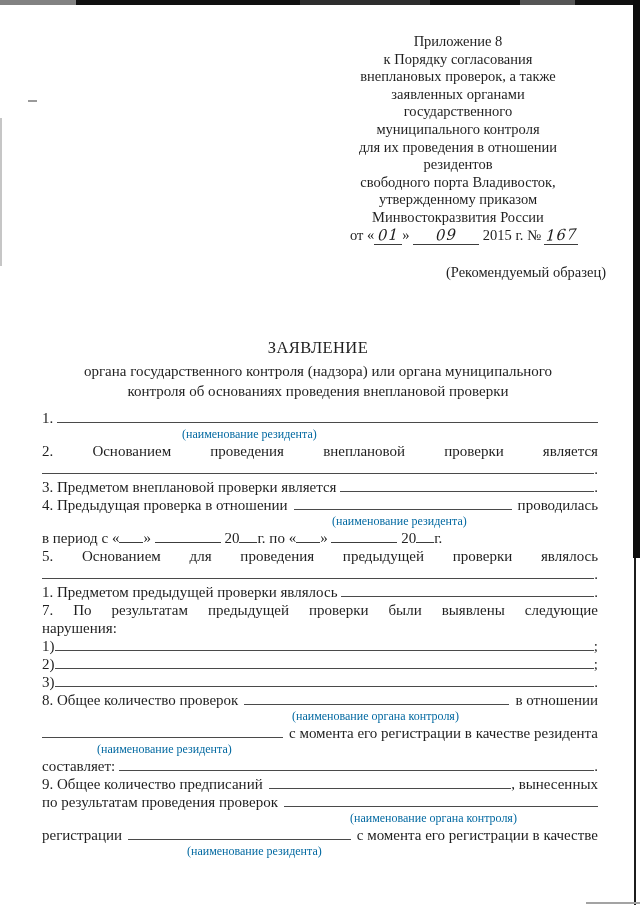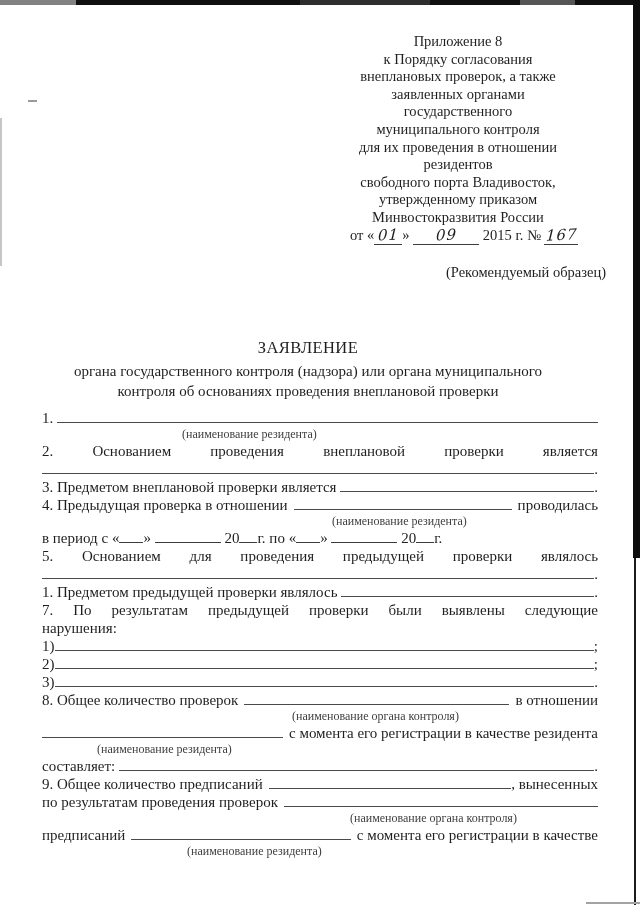--- a/index.html
+++ b/index.html
@@ -22,32 +22,32 @@
   .hdr-date{text-align:left;padding-left:40px;white-space:pre;}
   .sample{margin-top:19px;text-align:right;}
 
   .u{display:inline-block;border-bottom:1px solid #3c3c3c;height:2px;vertical-align:baseline;}
   .u.hwbox{height:auto;text-align:center;}
   .u24{width:24px}.u28{width:28px}.u18{width:18px}.u66{width:66px}.u34{width:34px}
   .hw{display:inline-block;font-family:"DejaVu Serif",serif;font-style:italic;
     transform:rotate(-3deg) skewX(-6deg);color:#1d1d1d;letter-spacing:1px;font-size:15px;}
 
   
-  .title{position:absolute;top:338px;left:30px;width:556px;text-align:center;}
+  .title{position:absolute;top:338px;left:40px;width:556px;text-align:center;}
   .title-h{font-size:16.5px;letter-spacing:.4px;}
   .title-s{font-size:15px;line-height:19.5px;margin-top:4px;}
 
   
   .bodytxt{position:absolute;top:409px;left:42px;width:556px;font-size:15px;line-height:18px;}
   .line{display:flex;align-items:baseline;height:18px;}
   .t{white-space:pre;}
   .fill{flex:1;height:3px;border-bottom:1px solid #4a4a4a;}
   .ml4{margin-left:4px}.ml6{margin-left:6px}.mr6{margin-right:6px}
   .jline{height:18px;text-align:justify;text-align-last:justify;overflow:hidden;}
-  .lbl{font-size:12px;line-height:15px;height:15px;color:#404040;}
+  .lbl{font-size:12px;line-height:15px;height:15px;color:#0369a1;}
   .period{white-space:pre;height:18px;}
 </style>
 </head>
 <body>
 
 <div class="page">
 
   <div class="scan-top"></div>
   <div class="scan-right-top"></div>
   <div class="scan-right-bottom"></div>
@@ -166,20 +166,20 @@
       <span class="t">, вынесенных</span>
     </div>
 
     <div class="line">
       <span class="t">по результатам проведения проверок</span>
       <span class="fill ml6"></span>
     </div>
     <div class="lbl" style="margin-left:308px">(наименование органа контроля)</div>
 
     <div class="line">
-      <span class="t">предписаний</span>
+      <span class="t">регистрации</span>
       <span class="fill ml6 mr6"></span>
       <span class="t">с момента его регистрации в качестве</span>
     </div>
     <div class="lbl" style="margin-left:145px">(наименование резидента)</div>
 
   </div>
 </div>
 
 </body></html>

